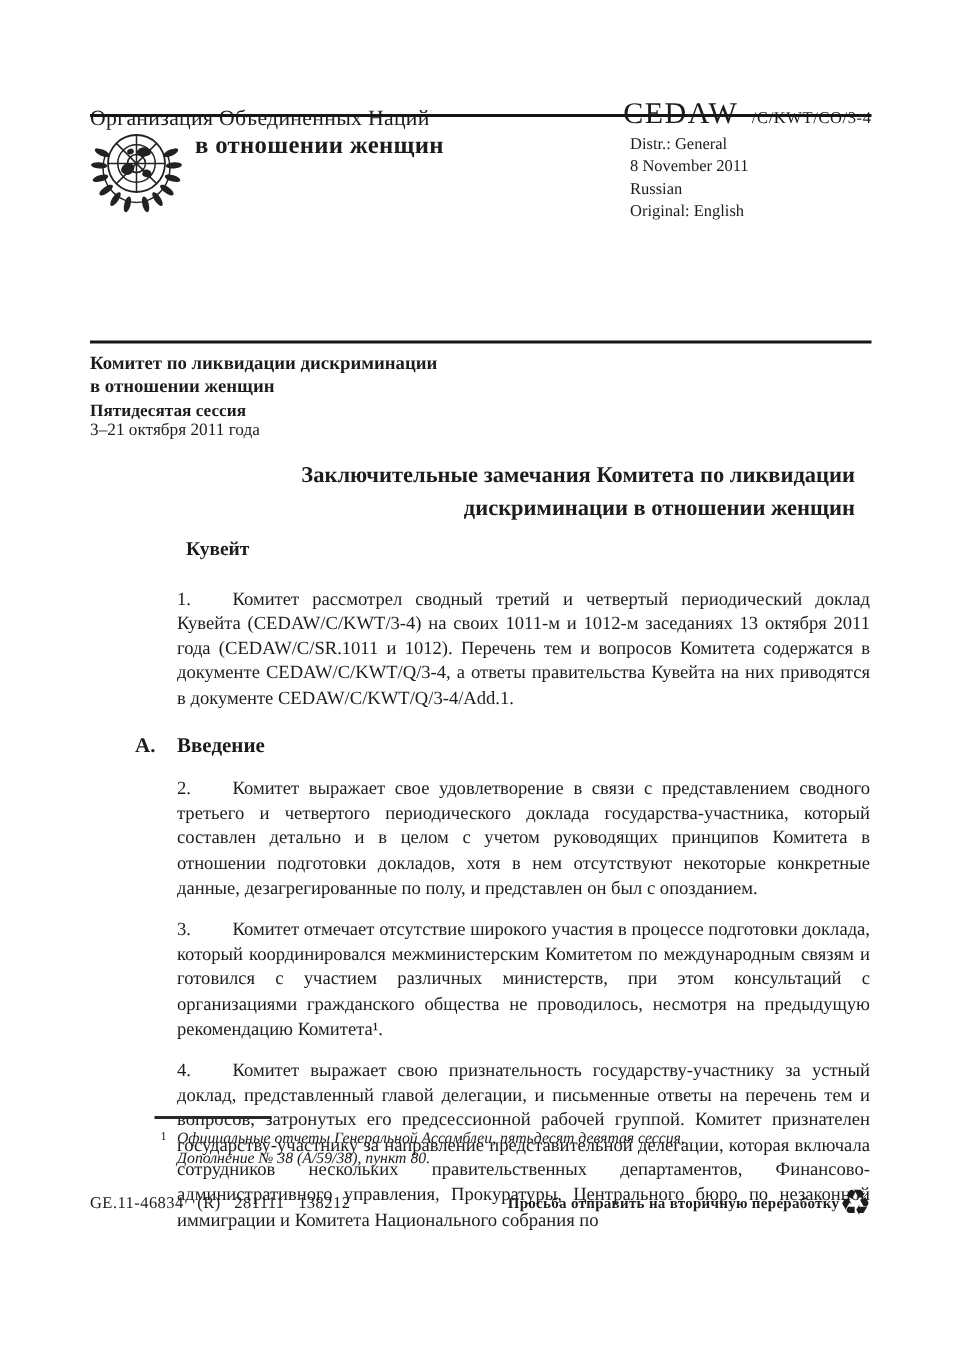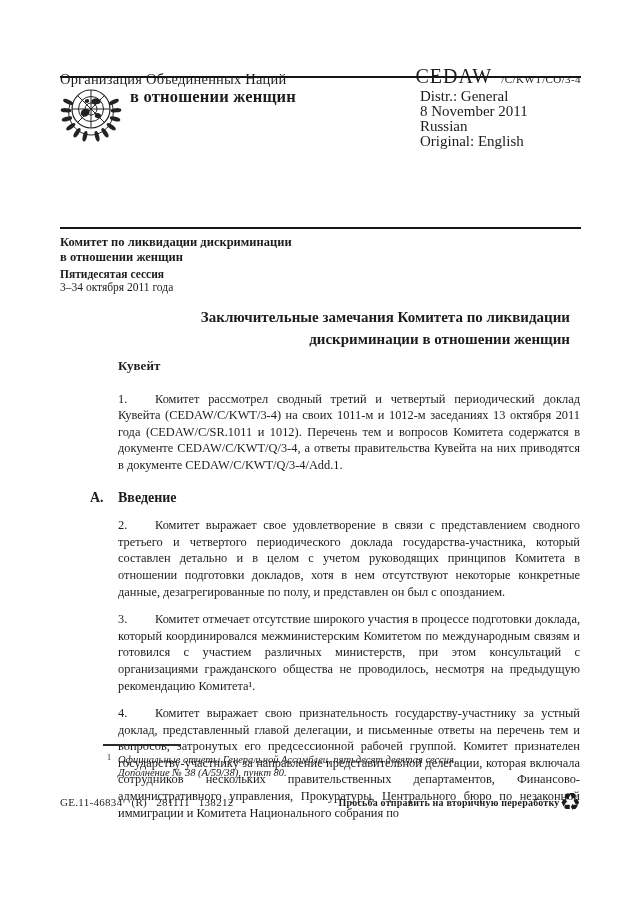--- a/index.html
+++ b/index.html
@@ -14,34 +14,34 @@
   .org-row{left:60px;top:65px;width:521px;display:flex;justify-content:space-between;align-items:flex-end;}
   .org-name{font-size:14.5px;letter-spacing:.2px;}
   .doc-symbol{white-space:nowrap;}
   .doc-symbol .main{font-size:20px;letter-spacing:1px;}
   .doc-symbol .suffix{font-size:11px;letter-spacing:.4px;margin-left:9px;}
   .rule-top{left:60px;top:76px;width:521px;height:2px;background:#161616;}
 
   
   .emblem{left:59px;top:82px;}
   .conv-title{left:130px;top:85px;font-weight:bold;font-size:16.5px;line-height:23px;letter-spacing:.2px;}
-  .distr{left:420px;top:89px;font-size:15px;line-height:15px;}
+  .distr{left:420px;top:89px;font-size:11px;line-height:15px;}
 
   .rule-mid{left:60px;top:227px;width:521px;height:1.5px;background:#161616;}
 
   
   .committee{left:60px;top:235px;}
   .committee .name{font-weight:bold;font-size:12.5px;line-height:14.5px;}
   .committee .session{font-weight:bold;font-size:11.5px;line-height:13px;margin-top:4px;}
   .committee .dates{font-size:11.5px;line-height:13px;}
 
   
   .main-title{left:118px;top:306px;width:452px;font-weight:bold;font-size:15px;line-height:22px;text-align:right;}
   .body{left:118px;top:358px;width:462px;font-size:12.4px;line-height:16.6px;text-align:justify;}
-  .country{font-weight:bold;font-size:13px;margin:0 0 16px 0;text-align:left;}
+  .country{font-weight:bold;font-size:13px;margin:0 0 16px 6px;text-align:left;}
   .para{margin:0 0 11px 0;}
   .pnum{display:inline-block;width:37px;}
   .section-h{position:relative;font-weight:bold;font-size:14px;margin:16px 0 11px 0;text-align:left;}
   .section-h .slabel{position:absolute;left:-28px;top:0;}
 
   
   .footnote{left:95px;top:744px;width:392px;}
   .fn-rule{width:78px;height:1.5px;background:#2a2a2a;margin:0 0 7px 8px;}
   .fn-text{position:relative;font-style:italic;font-size:10.5px;line-height:13.5px;padding-left:23px;text-align:left;}
   .fn-text .marker{position:absolute;left:12px;top:-2px;font-size:8px;font-style:normal;}
@@ -110,21 +110,21 @@
   <div>Russian</div>
   <div>Original: English</div>
 </div>
 
 <div class="abs rule-mid"></div>
 
 <div class="abs committee">
   <div class="name">Комитет по ликвидации дискриминации</div>
   <div class="name">в отношении женщин</div>
   <div class="session">Пятидесятая сессия</div>
-  <div class="dates">3–34 октября 2011 года</div>
+  <div class="dates">3–21 октября 2011 года</div>
 </div>
 
 <div class="abs main-title">Заключительные замечания Комитета по ликвидации дискриминации в отношении женщин</div>
 
 <div class="abs body">
   <div class="country">Кувейт</div>
 
   <p class="para"><span class="pnum">1.</span><span>Комитет рассмотрел сводный третий и четвертый периодический доклад Кувейта (CEDAW/C/KWT/3-4) на своих 1011-м и 1012-м заседаниях 13 октября 2011 года (CEDAW/C/SR.1011 и 1012). Перечень тем и вопросов Комитета содержатся в документе CEDAW/C/KWT/Q/3-4, а ответы правительства Кувейта на них приводятся в документе CEDAW/C/KWT/Q/3-4/Add.1.</span></p>
 
   <div class="section-h">

